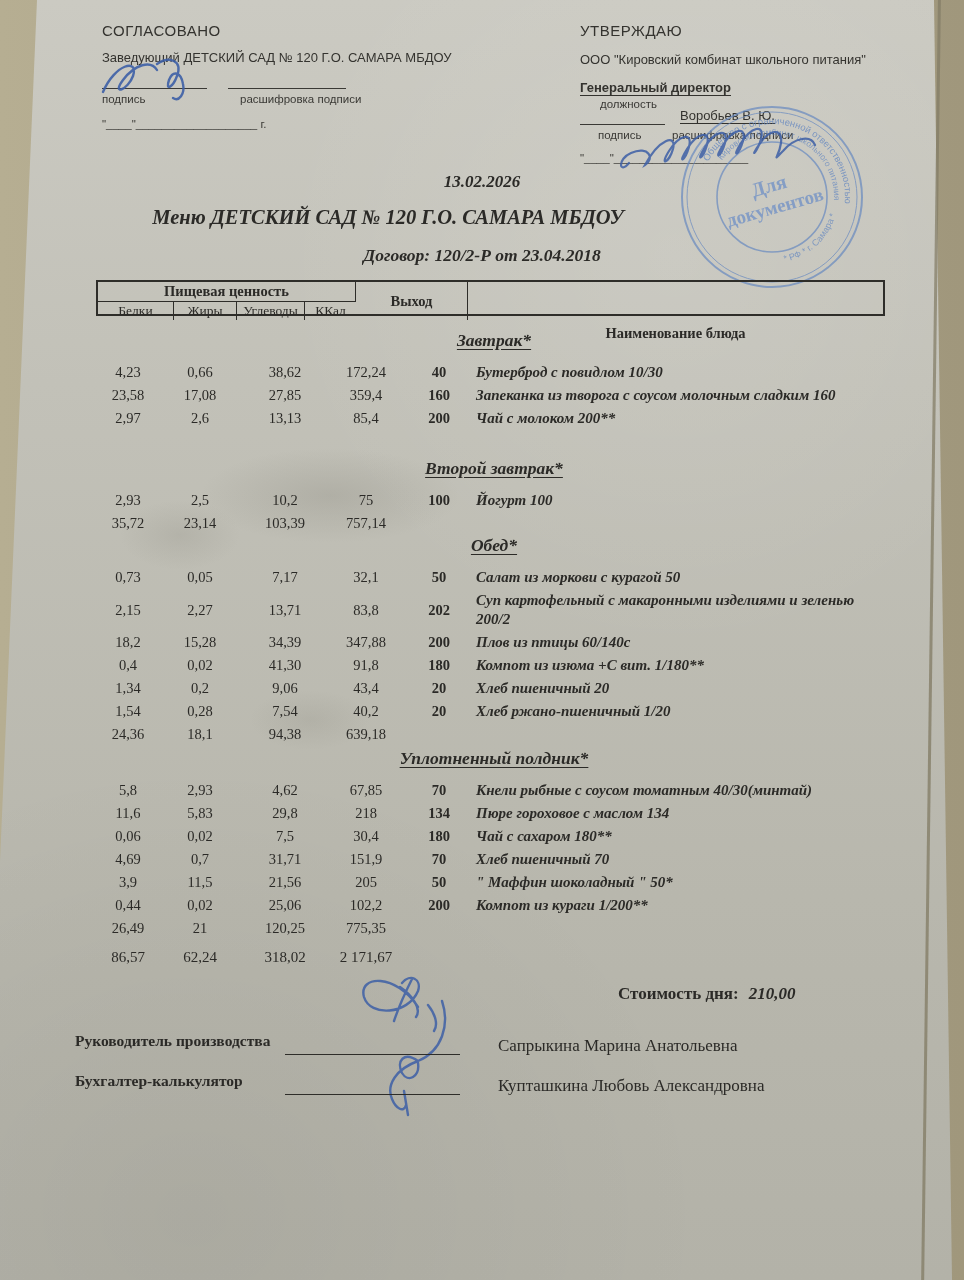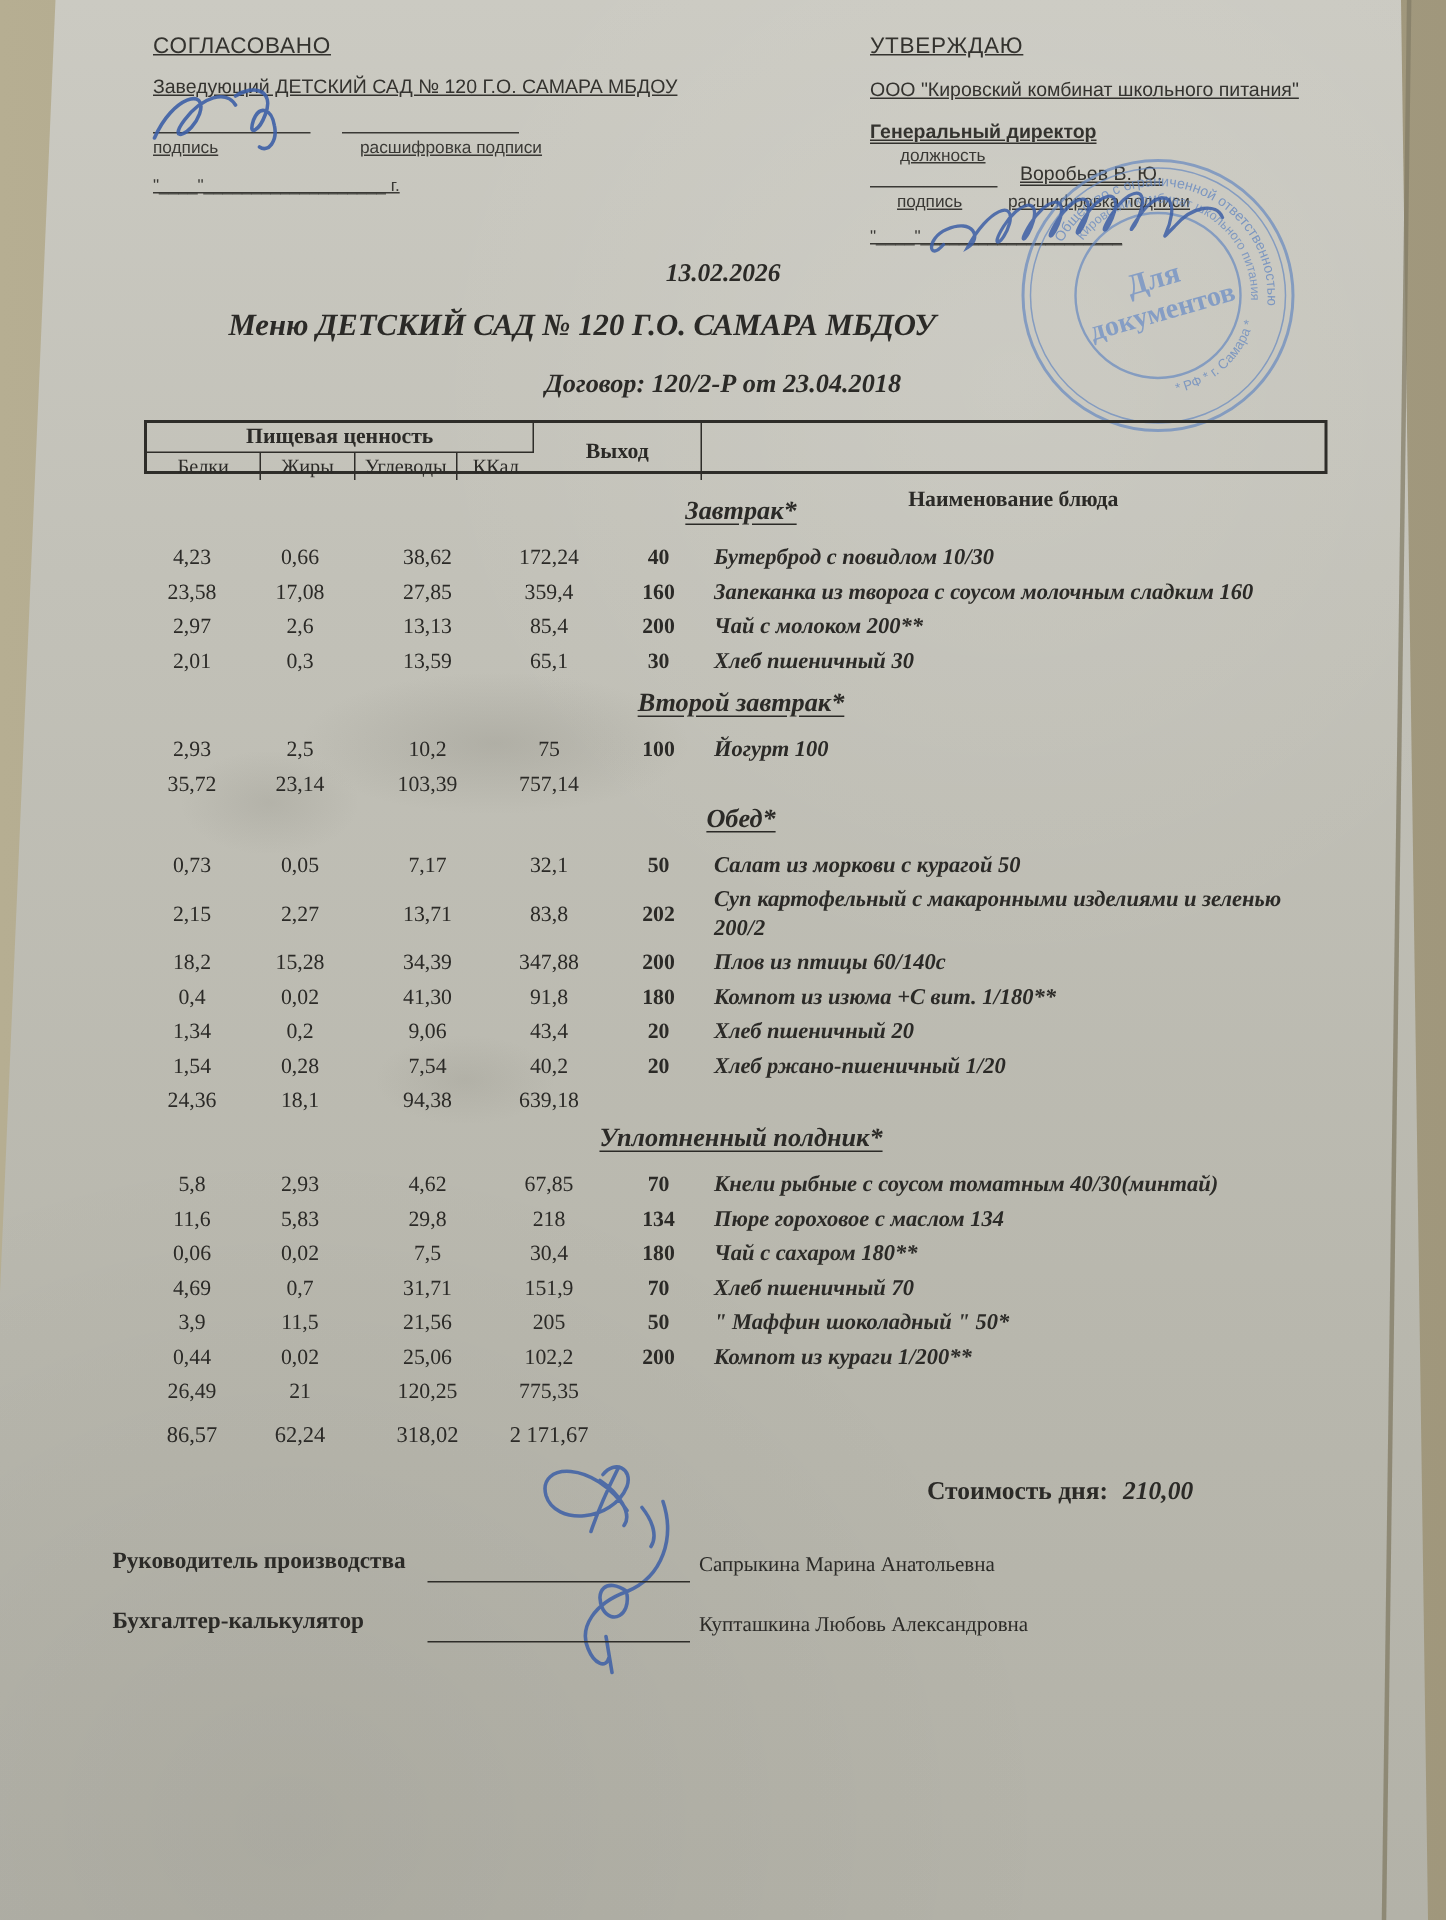--- a/index.html
+++ b/index.html
@@ -28,21 +28,21 @@
   }
   .stain{position:absolute;border-radius:50%;pointer-events:none;}
   .stain.s1{left:200px;top:448px;width:260px;height:95px;
     background:radial-gradient(closest-side,rgba(120,118,108,.22),rgba(120,118,108,0));}
   .stain.s2{left:120px;top:500px;width:120px;height:70px;
     background:radial-gradient(closest-side,rgba(120,118,108,.16),rgba(120,118,108,0));}
   .stain.s3{left:250px;top:690px;width:120px;height:60px;
     background:radial-gradient(closest-side,rgba(120,118,108,.14),rgba(120,118,108,0));}
 
   .abs{position:absolute;}
-  .sans{font-family:"Liberation Sans", sans-serif;text-decoration:underline;}
+  .sans{font-family:"Liberation Sans", sans-serif;}
   .small{font-size:11.5px;color:#3a3935;}
   .u{border-bottom:1.6px solid #33322e;}
 
   
   .apptitle{font-size:15px;letter-spacing:.5px;color:#34332f;}
   .appline{font-size:13px;color:#34332f;}
   .sigline{position:absolute;border-bottom:1.7px solid #3a3935;height:0;}
 
   
   .doc-date{font-size:17px;font-weight:bold;font-style:italic;}
@@ -70,21 +70,21 @@
   .nc{text-align:center;font-size:14.5px;}
   .nc.out{font-weight:bold;font-size:14.5px;}
   .dish{font-weight:bold;font-style:italic;font-size:15px;padding-left:2px;}
   .subrow .nc{font-size:14.5px;}
   .grand .nc{font-size:15px;}
 
   
   .cost{font-size:17px;font-weight:bold;}
   .cost .val{font-style:italic;margin-left:10px;}
   .role-label{font-size:15.5px;font-weight:bold;}
-  .role-name{font-size:14px;}
+  .role-name{font-size:17px;margin-left:32px;}
   .role-line{position:absolute;border-bottom:1.7px solid #2e2d29;height:0;}
 
   
   .stamp{position:absolute;left:677px;top:102px;width:190px;height:190px;opacity:.85;}
 
   svg text{user-select:none;}
 </style>
 </head>
 <body>
 
@@ -185,28 +185,20 @@
     <span class="dish">Запеканка из творога с соусом молочным сладким 160</span>
   </div>
   <div class="mrow ">
     <span class="nc">2,97</span>
     <span class="nc">2,6</span>
     <span class="nc">13,13</span>
     <span class="nc">85,4</span>
     <span class="nc out">200</span>
     <span class="dish">Чай с молоком  200**</span>
   </div>
-  <div class="mrow ">
-    <span class="nc">2,01</span>
-    <span class="nc">0,3</span>
-    <span class="nc">13,59</span>
-    <span class="nc">65,1</span>
-    <span class="nc out">30</span>
-    <span class="dish">Хлеб пшеничный  30</span>
-  </div>
       </div>
       <div class="menu" style="top: 458px;">
         <div class="sec-h">Второй завтрак*</div>
   <div class="mrow ">
     <span class="nc">2,93</span>
     <span class="nc">2,5</span>
     <span class="nc">10,2</span>
     <span class="nc">75</span>
     <span class="nc out">100</span>
     <span class="dish">Йогурт  100</span>

